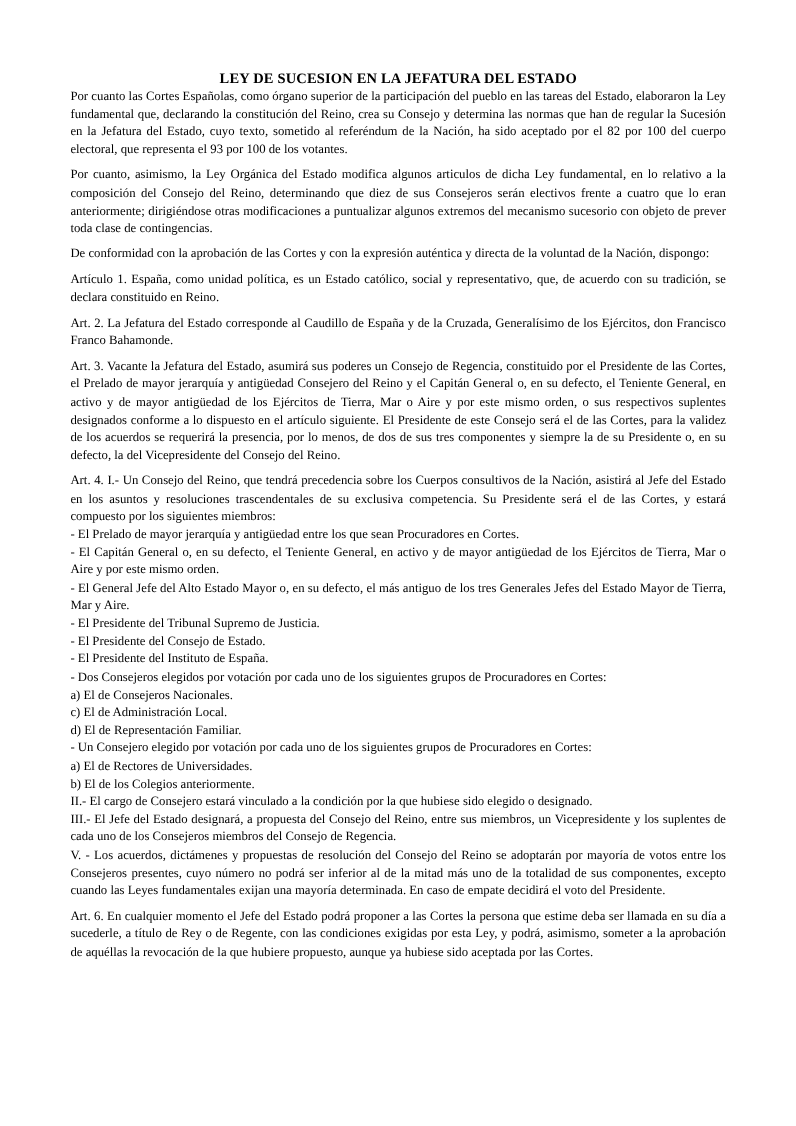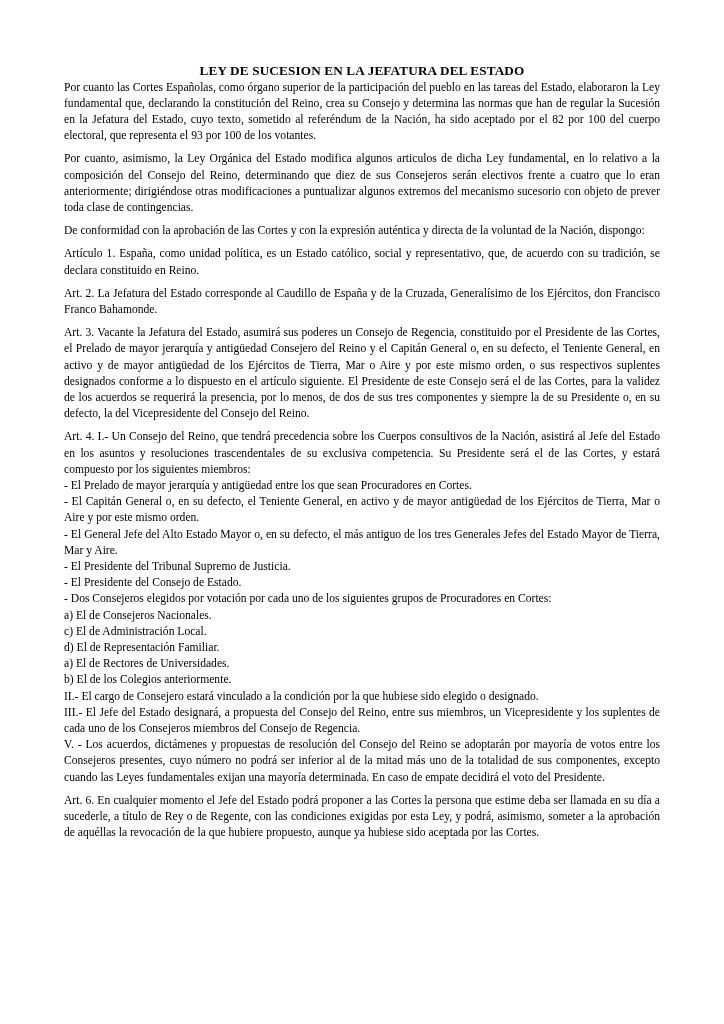--- a/index.html
+++ b/index.html
@@ -84,24 +84,26 @@
 
   <p class="para">Art. 3. Vacante la Jefatura del Estado, asumirá sus poderes un Consejo de Regencia, constituido por el Presidente de las Cortes, el Prelado de mayor jerarquía y antigüedad Consejero del Reino y el Capitán General o, en su defecto, el Teniente General, en activo y de mayor antigüedad de los Ejércitos de Tierra, Mar o Aire y por este mismo orden, o sus respectivos suplentes designados conforme a lo dispuesto en el artículo siguiente. El Presidente de este Consejo será el de las Cortes, para la validez de los acuerdos se requerirá la presencia, por lo menos, de dos de sus tres componentes y siempre la de su Presidente o, en su defecto, la del Vicepresidente del Consejo del Reino.</p>
 
   <div class="block">
     <p class="line">Art. 4. I.- Un Consejo del Reino, que tendrá precedencia sobre los Cuerpos consultivos de la Nación, asistirá al Jefe del Estado en los asuntos y resoluciones trascendentales de su exclusiva competencia. Su Presidente será el de las Cortes, y estará compuesto por los siguientes miembros:</p>
     <p class="line">- El Prelado de mayor jerarquía y antigüedad entre los que sean Procuradores en Cortes.</p>
     <p class="line">- El Capitán General o, en su defecto, el Teniente General, en activo y de mayor antigüedad de los Ejércitos de Tierra, Mar o Aire y por este mismo orden.</p>
     <p class="line">- El General Jefe del Alto Estado Mayor o, en su defecto, el más antiguo de los tres Generales Jefes del Estado Mayor de Tierra, Mar y Aire.</p>
     <p class="line">- El Presidente del Tribunal Supremo de Justicia.</p>
     <p class="line">- El Presidente del Consejo de Estado.</p>
+    <p class="line">- El Presidente del Instituto de España.</p>
     <p class="line">- Dos Consejeros elegidos por votación por cada uno de los siguientes grupos de Procuradores en Cortes:</p>
     <p class="line">a) El de Consejeros Nacionales.</p>
     <p class="line">c) El de Administración Local.</p>
     <p class="line">d) El de Representación Familiar.</p>
+    <p class="line">- Un Consejero elegido por votación por cada uno de los siguientes grupos de Procuradores en Cortes:</p>
     <p class="line">a) El de Rectores de Universidades.</p>
     <p class="line">b) El de los Colegios anteriormente.</p>
     <p class="line">II.- El cargo de Consejero estará vinculado a la condición por la que hubiese sido elegido o designado.</p>
     <p class="line">III.- El Jefe del Estado designará, a propuesta del Consejo del Reino, entre sus miembros, un Vicepresidente y los suplentes de cada uno de los Consejeros miembros del Consejo de Regencia.</p>
     <p class="line">V. - Los acuerdos, dictámenes y propuestas de resolución del Consejo del Reino se adoptarán por mayoría de votos entre los Consejeros presentes, cuyo número no podrá ser inferior al de la mitad más uno de la totalidad de sus componentes, excepto cuando las Leyes fundamentales exijan una mayoría determinada. En caso de empate decidirá el voto del Presidente.</p>
   </div>
 
 
   <p class="para">Art. 6. En cualquier momento el Jefe del Estado podrá proponer a las Cortes la persona que estime deba ser llamada en su día a sucederle, a título de Rey o de Regente, con las condiciones exigidas por esta Ley, y podrá, asimismo, someter a la aprobación de aquéllas la revocación de la que hubiere propuesto, aunque ya hubiese sido aceptada por las Cortes.</p>
 

